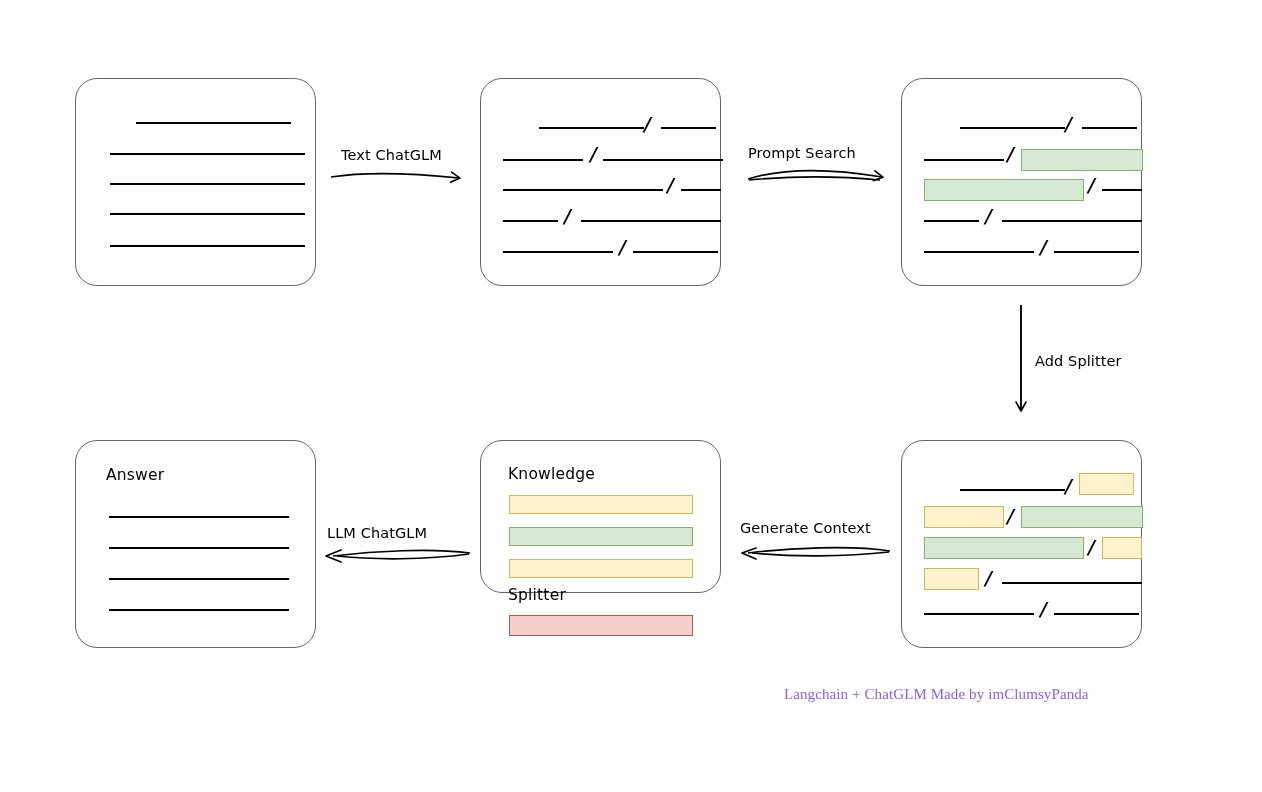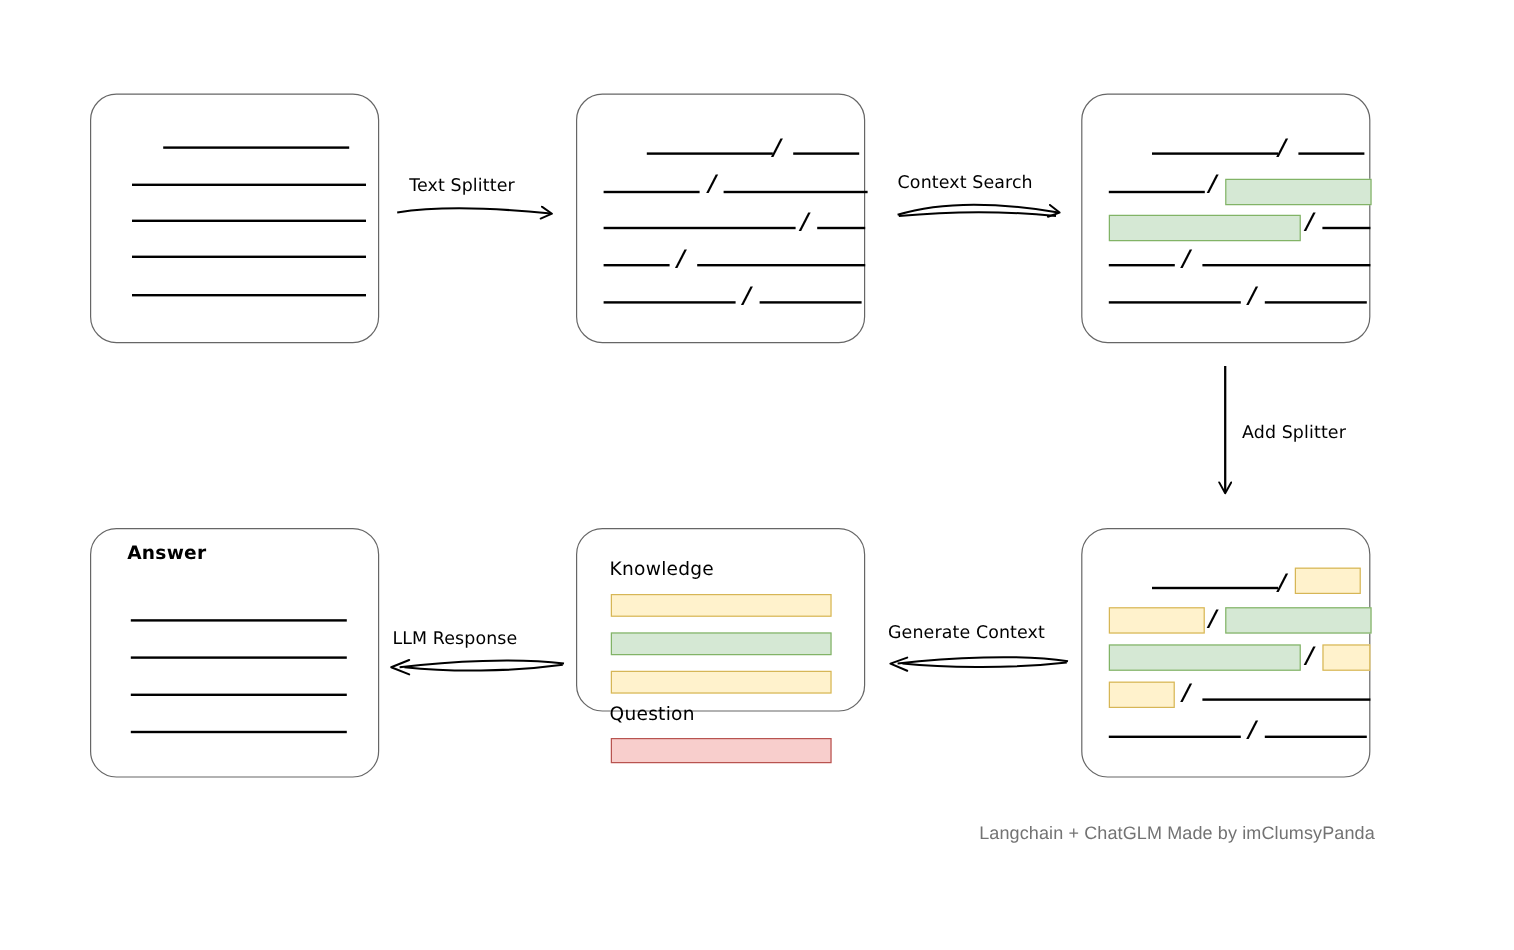--- a/index.html
+++ b/index.html
@@ -38,26 +38,25 @@
   .edge-label {
     position: absolute;
     font-family: "DejaVu Sans", sans-serif;
     font-size: 14.5px;
     color: #000000;
     white-space: nowrap;
     letter-spacing: 0.1px;
   }
   .footer-label {
     position: absolute;
-    font-family: Liberation Sans, sans-serif;
+    font-family: Liberation Serif, serif;
     font-size: 15px;
-    color: #737373;
+    color: #8b5cf6;
     white-space: nowrap;
     letter-spacing: 0.1px;
-    margin-left: 32px;
   }
   .rule {
     position: absolute;
     background: #000000;
     height: 1.7px;
   }
   .slash {
     position: absolute;
     font-family: "DejaVu Serif", serif;
     font-style: italic;
@@ -123,25 +122,25 @@
       <path d="M756,548 L742,553 L756,559" fill="none" stroke="#000" stroke-width="1.7" stroke-linejoin="round" stroke-linecap="round"></path>
     </g>
 
     <g>
       <path d="M470,553 C430,548 375,551 333,556" fill="none" stroke="#000" stroke-width="1.7"></path>
       <path d="M469,554 C425,560 375,560 337,556" fill="none" stroke="#000" stroke-width="1.7"></path>
       <path d="M341,550 L326,556 L341,562" fill="none" stroke="#000" stroke-width="1.7" stroke-linejoin="round" stroke-linecap="round"></path>
     </g>
   </svg>
 
-  <div class="edge-label" style="left:341px; top:147px;">Text Splitter</div>
-  <div class="edge-label" style="left:748px; top:145px;">Context Search</div>
+  <div class="edge-label" style="left:341px; top:147px;">Text ChatGLM</div>
+  <div class="edge-label" style="left:748px; top:145px;">Prompt Search</div>
   <div class="edge-label" style="left:1035px; top:353px;">Add Splitter</div>
   <div class="edge-label" style="left:740px; top:520px;">Generate Context</div>
-  <div class="edge-label" style="left:327px; top:525px;">LLM Response</div>
+  <div class="edge-label" style="left:327px; top:525px;">LLM ChatGLM</div>
 
   <div class="node-box" id="node-source-document" style="left:75px; top:78px; width:241px; height:208px;">
     <div class="rule" style="left:60px; top:43px;  width:155px;"></div>
     <div class="rule" style="left:34px; top:74px;  width:195px;"></div>
     <div class="rule" style="left:34px; top:104px; width:195px;"></div>
     <div class="rule" style="left:34px; top:134px; width:195px;"></div>
     <div class="rule" style="left:34px; top:166px; width:195px;"></div>
   </div>
 
   <div class="node-box" id="node-split-chunks" style="left:480px; top:78px; width:241px; height:208px;">
@@ -211,26 +210,26 @@
     <div class="rule" style="left:22px;  top:172px; width:110px;"></div>
     <div class="slash" style="left:138px; top:168px;">/</div>
     <div class="rule" style="left:152px; top:172px; width:85px;"></div>
   </div>
 
   <div class="node-box" id="node-prompt" style="left:480px; top:440px; width:241px; height:153px;">
     <div class="doc-title" style="left:27px; top:24px;">Knowledge</div>
     <div class="bar" style="left:28px; top:54px; width:184px; height:19px; background:#fff2cc; border-color:#d6b656;"></div>
     <div class="bar" style="left:28px; top:86px; width:184px; height:19px; background:#d5e8d4; border-color:#82b366;"></div>
     <div class="bar" style="left:28px; top:118px; width:184px; height:19px; background:#fff2cc; border-color:#d6b656;"></div>
-    <div class="doc-title" style="left:27px; top:145px;">Question</div>
+    <div class="doc-title" style="left:27px; top:145px;">Splitter</div>
     <div class="bar" style="left:28px; top:174px; width:184px; height:21px; background:#f8cecc; border-color:#b85450;"></div>
   </div>
 
   <div class="node-box" id="node-answer" style="left:75px; top:440px; width:241px; height:208px;">
-    <div class="doc-title" style="left:30px; top:11px;font-weight:bold;">Answer</div>
+    <div class="doc-title" style="left:30px; top:25px;">Answer</div>
     <div class="rule" style="left:33px; top:75px;  width:180px;"></div>
     <div class="rule" style="left:33px; top:106px; width:180px;"></div>
     <div class="rule" style="left:33px; top:137px; width:180px;"></div>
     <div class="rule" style="left:33px; top:168px; width:180px;"></div>
   </div>
 
   <div class="footer-label" style="left:784px; top:686px;">Langchain + ChatGLM Made by imClumsyPanda</div>
 
 </div>
 

